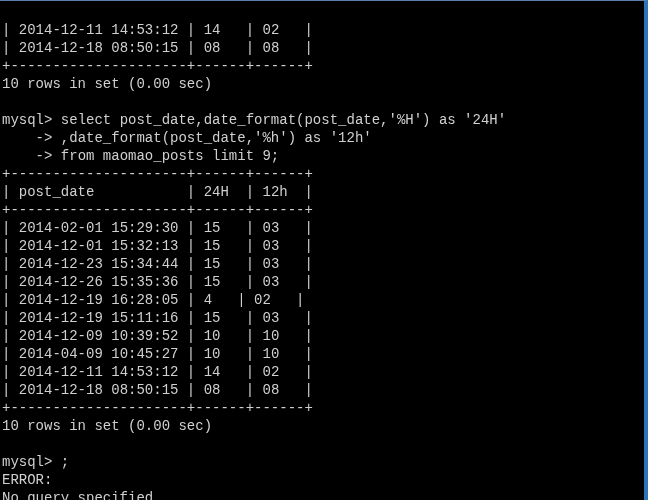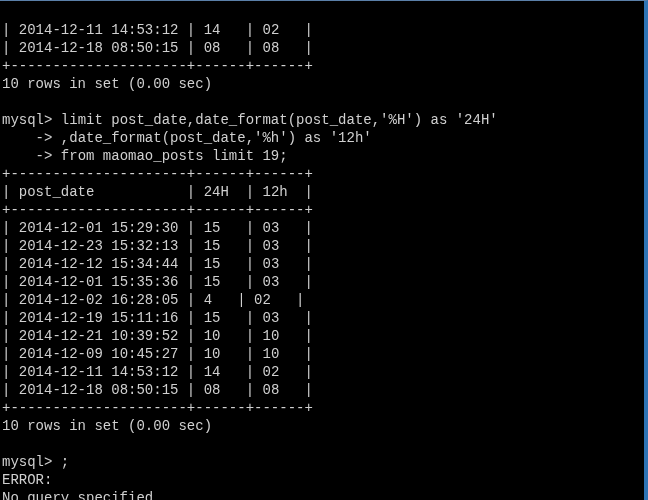--- a/index.html
+++ b/index.html
@@ -36,34 +36,34 @@
 </style>
 </head>
 <body>
 
 <div class="term">
 <span>| <span>2014-12-11 14:53:12</span> | <span>14</span>   | <span>02</span>   |</span>
 <span>| <span>2014-12-18 08:50:15</span> | <span>08</span>   | <span>08</span>   |</span>
 <span>+---------------------+------+------+</span>
 <span>10 rows in set (0.00 sec)</span>
 
-<span><span>mysql&gt;</span> <span>limit post_date,date_format(post_date,'%H') as '24H'</span></span>
+<span><span>mysql&gt;</span> <span>select post_date,date_format(post_date,'%H') as '24H'</span></span>
 <span><span>    -&gt;</span> <span>,date_format(post_date,'%h') as '12h'</span></span>
-<span><span>    -&gt;</span> <span>from maomao_posts limit 19;</span></span>
+<span><span>    -&gt;</span> <span>from maomao_posts limit 9;</span></span>
 <span>+---------------------+------+------+</span>
 <span>| <span>post_date</span>           | <span>24H</span>  | <span>12h</span>  |</span>
 <span>+---------------------+------+------+</span>
-<span>| <span>2014-12-01 15:29:30</span> | <span>15</span>   | <span>03</span>   |</span>
-<span>| <span>2014-12-23 15:32:13</span> | <span>15</span>   | <span>03</span>   |</span>
-<span>| <span>2014-12-12 15:34:44</span> | <span>15</span>   | <span>03</span>   |</span>
-<span>| <span>2014-12-01 15:35:36</span> | <span>15</span>   | <span>03</span>   |</span>
-<span>| <span>2014-12-02 16:28:05</span> | <span>4</span>   | <span>02</span>   |</span>
+<span>| <span>2014-02-01 15:29:30</span> | <span>15</span>   | <span>03</span>   |</span>
+<span>| <span>2014-12-01 15:32:13</span> | <span>15</span>   | <span>03</span>   |</span>
+<span>| <span>2014-12-23 15:34:44</span> | <span>15</span>   | <span>03</span>   |</span>
+<span>| <span>2014-12-26 15:35:36</span> | <span>15</span>   | <span>03</span>   |</span>
+<span>| <span>2014-12-19 16:28:05</span> | <span>4</span>   | <span>02</span>   |</span>
 <span>| <span>2014-12-19 15:11:16</span> | <span>15</span>   | <span>03</span>   |</span>
-<span>| <span>2014-12-21 10:39:52</span> | <span>10</span>   | <span>10</span>   |</span>
-<span>| <span>2014-12-09 10:45:27</span> | <span>10</span>   | <span>10</span>   |</span>
+<span>| <span>2014-12-09 10:39:52</span> | <span>10</span>   | <span>10</span>   |</span>
+<span>| <span>2014-04-09 10:45:27</span> | <span>10</span>   | <span>10</span>   |</span>
 <span>| <span>2014-12-11 14:53:12</span> | <span>14</span>   | <span>02</span>   |</span>
 <span>| <span>2014-12-18 08:50:15</span> | <span>08</span>   | <span>08</span>   |</span>
 <span>+---------------------+------+------+</span>
 <span>10 rows in set (0.00 sec)</span>
 
 <span><span>mysql&gt;</span> <span>;</span></span>
 <span>ERROR:</span>
 <span>No query specified</span>
 
 

